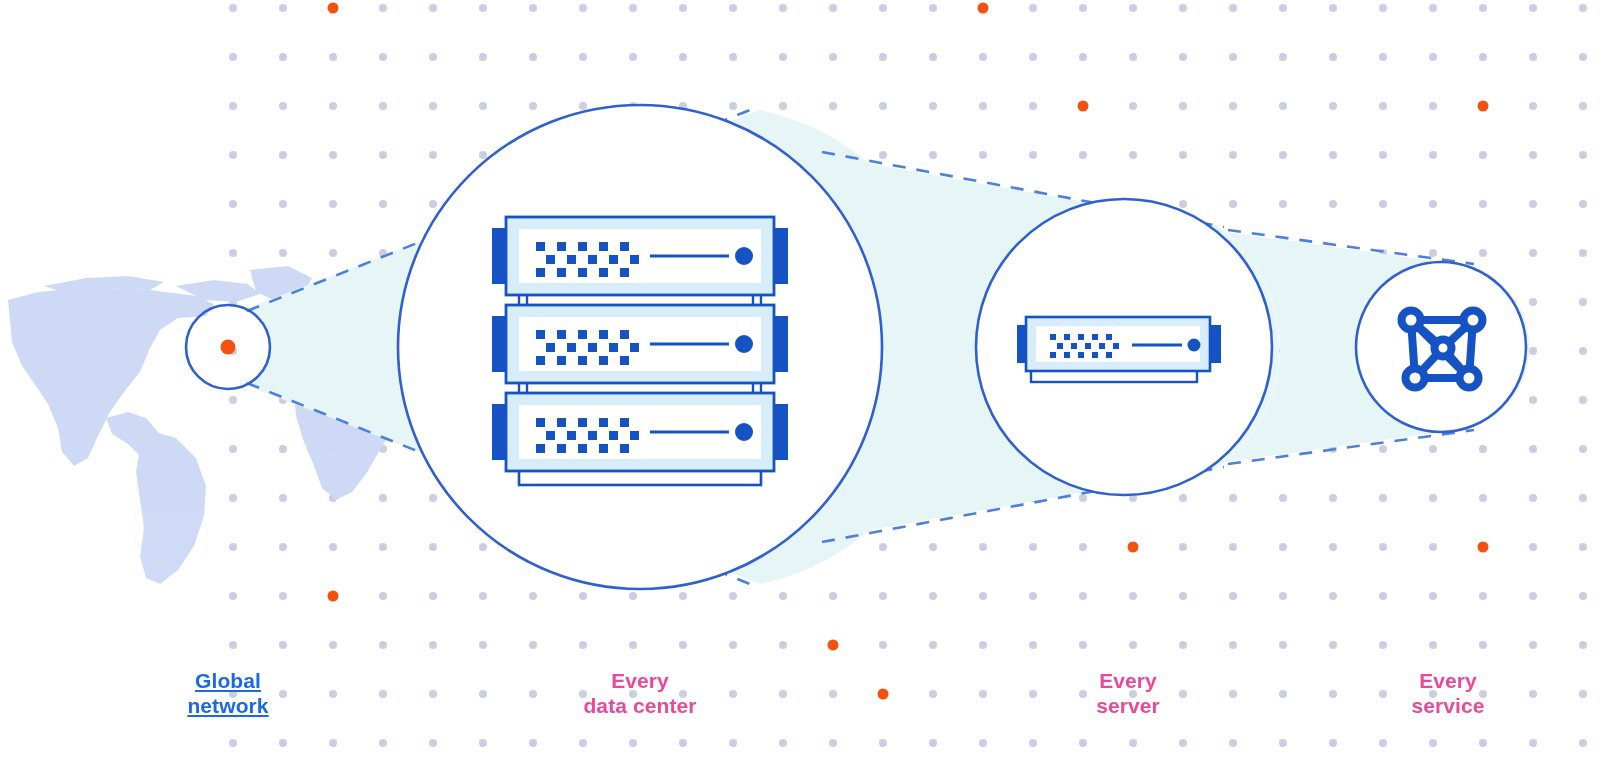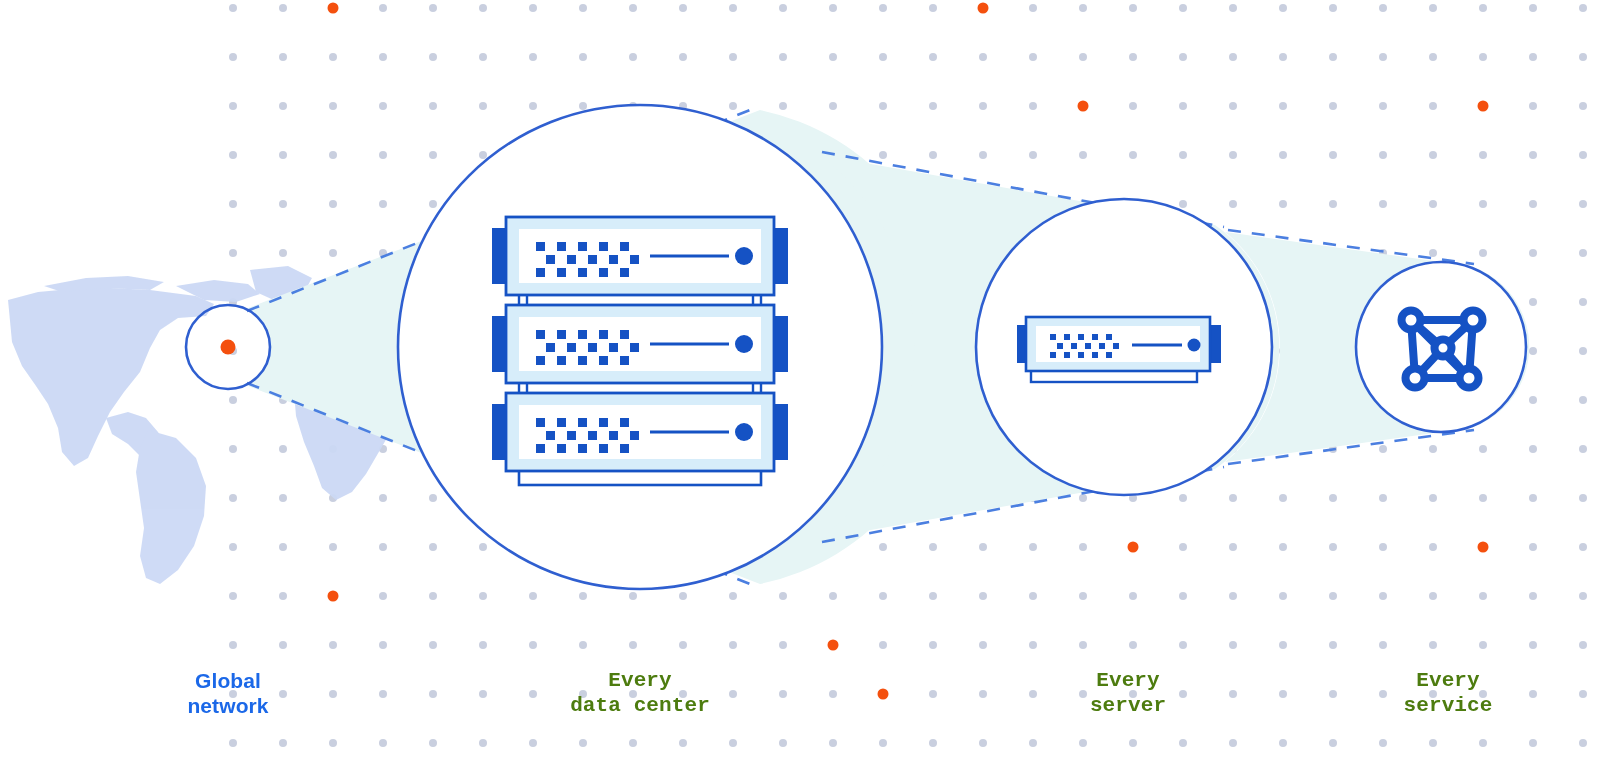--- a/index.html
+++ b/index.html
@@ -15,21 +15,21 @@
   .lbl{
     position:absolute;
     text-align:center;
     font-size:21px;
     line-height:25px;
     font-weight:700;
     letter-spacing:0.1px;
     white-space:pre-line;
     transform:translateX(-50%);
   }
-  .lbl.dark{color:#4d7c0f;font-family:Liberation Mono, monospace;}
+  .lbl.dark{color:#ec4899;}
   .lbl.accent{color:#1b68e8;}
 </style>
 </head>
 <body>
 
 <div id="stage">
 
   <svg id="scene" viewBox="0 0 1620 782" xmlns="http://www.w3.org/2000/svg">
 
     <defs>
@@ -717,21 +717,21 @@
         <circle cx="1411" cy="320" r="9.5" fill="#ffffff"></circle>
         <circle cx="1473" cy="320" r="9.5" fill="#ffffff"></circle>
         <circle cx="1415" cy="378" r="9.5" fill="#ffffff"></circle>
         <circle cx="1469" cy="378" r="9.5" fill="#ffffff"></circle>
         <circle cx="1443" cy="348" r="8.5" fill="#ffffff"></circle>
       </g>
     </g>
   </svg>
 
   <div class="labels">
-    <div class="lbl accent" style="left:228px;top:668px;">Global
+    <div class="lbl accent" style="left:228px;top:668px;text-decoration:underline;">Global
 network</div>
     <div class="lbl dark" style="left:640px;top:668px;">Every
 data center</div>
     <div class="lbl dark" style="left:1128px;top:668px;">Every
 server</div>
     <div class="lbl dark" style="left:1448px;top:668px;">Every
 service</div>
   </div>
 
 </div>

